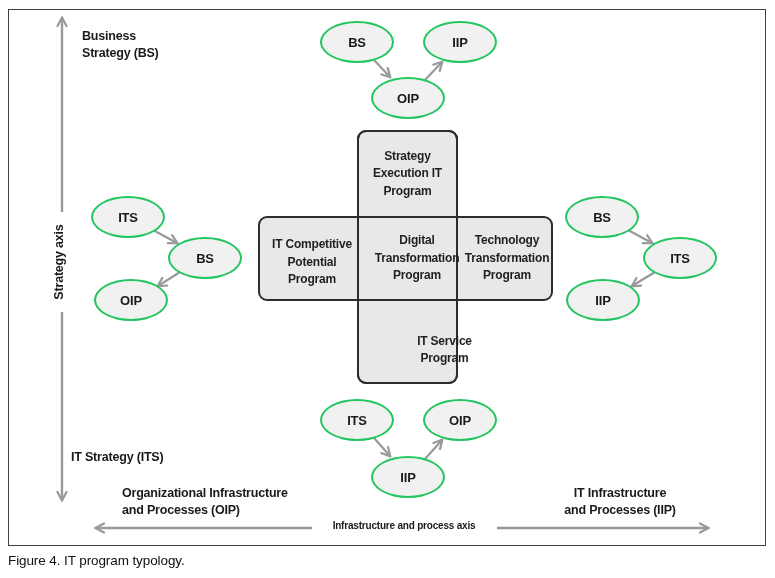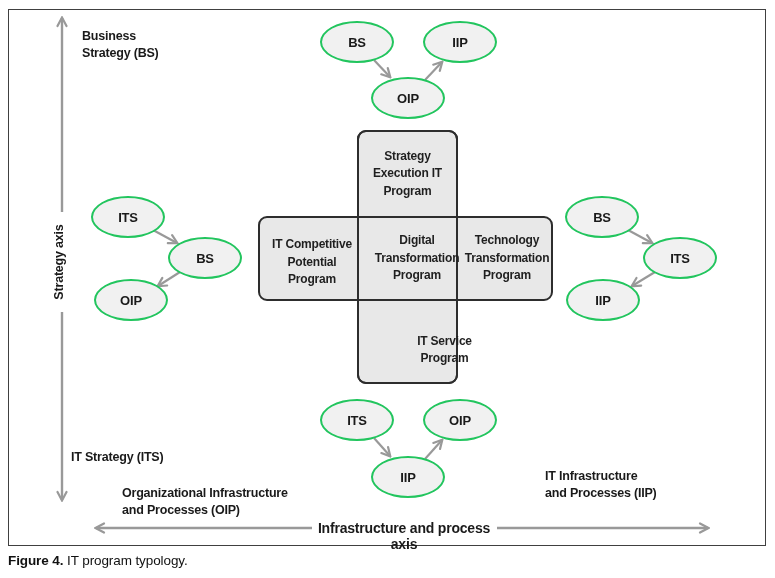--- a/index.html
+++ b/index.html
@@ -69,31 +69,31 @@
     font-size: 12.5px;
     letter-spacing: -0.2px;
     transform: rotate(-90deg);
   }
   .axis-label-h {
     position: absolute;
     left: 312px; top: 520px;
     width: 184px;
     text-align: center;
     font-weight: bold;
-    font-size: 14px;
+    font-size: 10px;
     letter-spacing: -0.2px;
   }
   .caption {
     position: absolute;
     left: 8px; top: 553px;
     font-size: 13.5px;
     letter-spacing: -0.1px;
     color: #111111;
   }
-  .caption .cap-bold { font-weight: bold; text-align: center; }
+  .caption .cap-bold { font-weight: normal; text-align: center; }
 </style>
 </head>
 <body>
 
 <div class="stage">
 
   <div class="frame"></div>
 
   <svg class="layer" viewBox="0 0 775 578">
     <defs>
@@ -126,21 +126,21 @@
   </svg>
 
   <div class="axis-label-v">Strategy axis</div>
   <div class="axis-label-h">Infrastructure and process axis</div>
 
   <div class="lbl prelines" style="left:82px; top:28px;">Business
 Strategy (BS)</div>
   <div class="lbl" style="left:71px; top:449px;">IT Strategy (ITS)</div>
   <div class="lbl prelines" style="left:122px; top:485px;">Organizational Infrastructure
 and Processes (OIP)</div>
-  <div class="lbl prelines" style="left:545px; top:468px; width:150px; ">IT Infrastructure
+  <div class="lbl prelines" style="left:545px; top:485px; width:150px; text-align:center;">IT Infrastructure
 and Processes (IIP)</div>
 
   <div class="boxlabel prelines" style="left:359px; top:133px; width:97px; height:82px;">Strategy
 Execution IT
 Program</div>
   <div class="boxlabel prelines" style="left:260px; top:222px; width:104px; height:81px;">IT Competitive
 Potential
 Program</div>
   <div class="boxlabel prelines" style="left:359px; top:218px; width:116px; height:81px;border-radius:15px;">Digital
 Transformation

